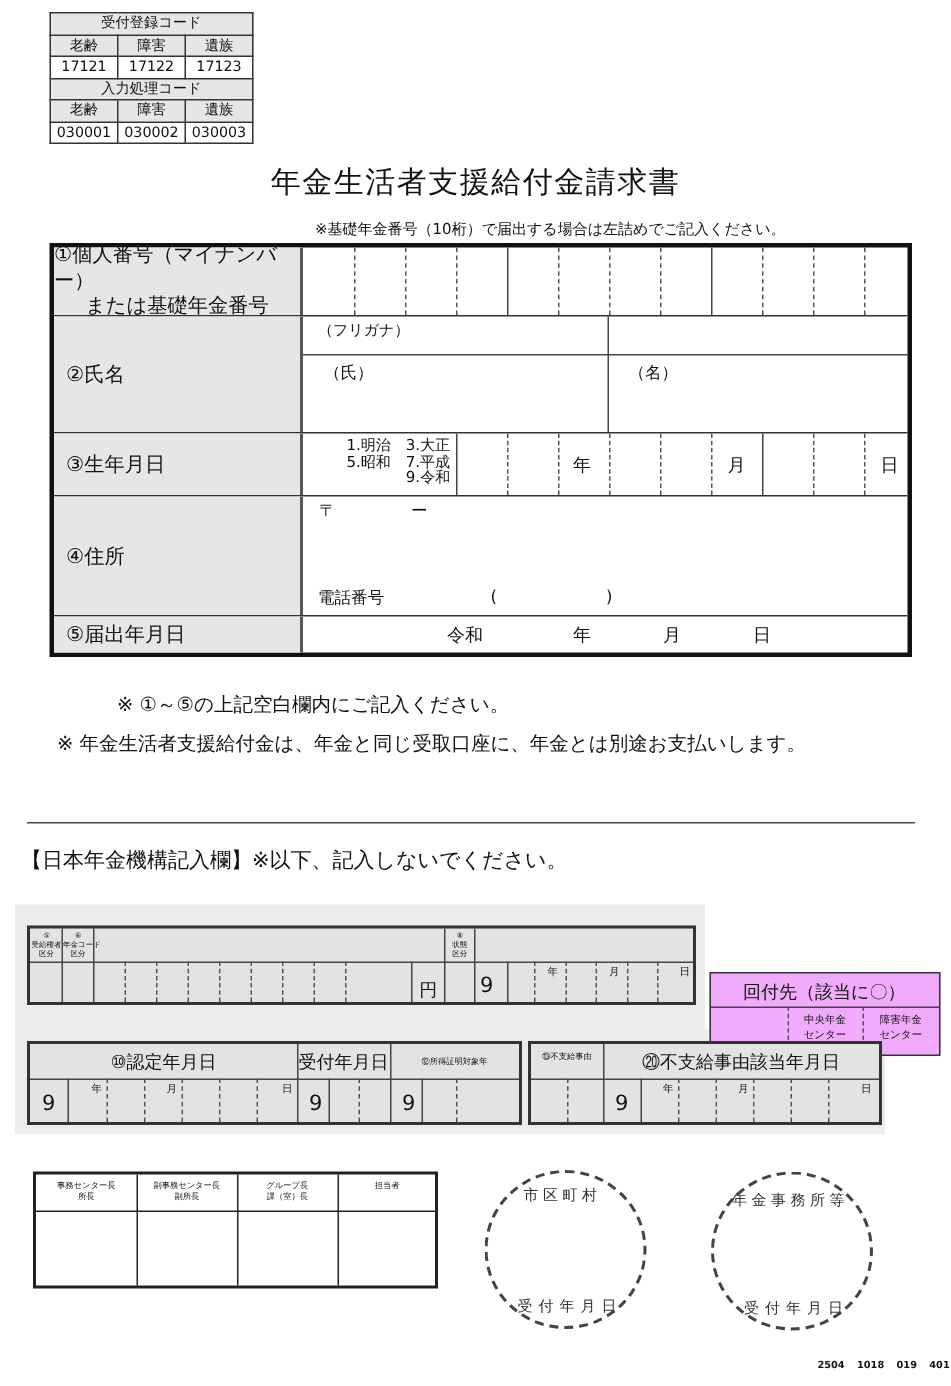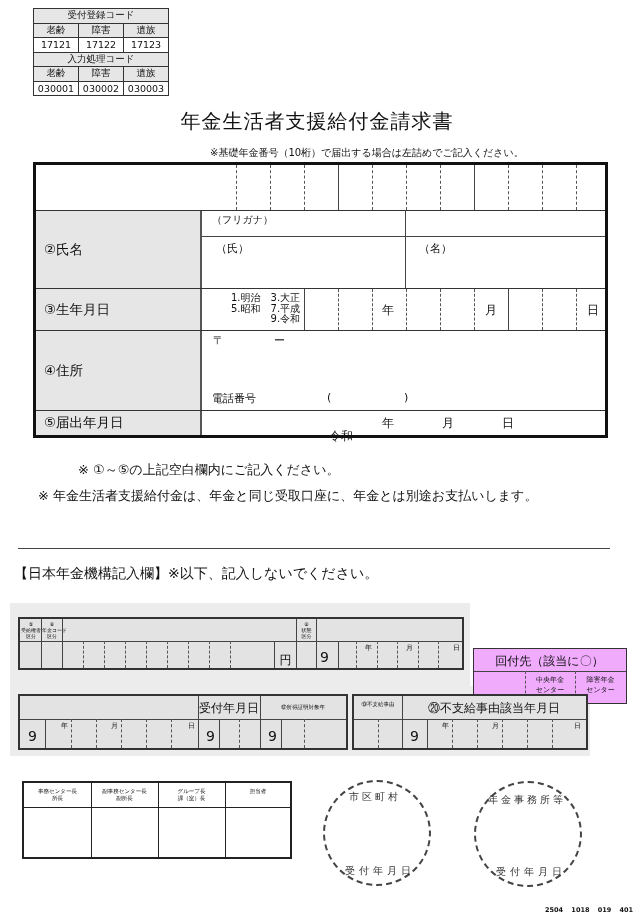--- a/index.html
+++ b/index.html
@@ -89,20 +89,24 @@
   </tr>
 </tbody>
   </table>
 
 <div class="abs title">年金生活者支援給付金請求書</div>
 <div class="abs subnote">※基礎年金番号（10桁）で届出する場合は左詰めでご記入ください。</div>
 
 <div class="abs form">
 
   <div class="row" style="top:0;height:46px;">
+    <div class="lab" style="flex-direction:column;align-items:center;justify-content:center;padding-left:0;line-height:17px;">
+      <span>①個人番号（マイナンバー）</span>
+      <span>または基礎年金番号</span>
+    </div>
     <div class="val">
       <div class="cell dash" style="left:34px"></div>
       <div class="cell dash" style="left:68px"></div>
       <div class="cell dash" style="left:102px"></div>
       <div class="cell solid" style="left:136px"></div>
       <div class="cell dash" style="left:170px"></div>
       <div class="cell dash" style="left:204px"></div>
       <div class="cell dash" style="left:238px"></div>
       <div class="cell solid" style="left:272px"></div>
       <div class="cell dash" style="left:306px"></div>
@@ -157,21 +161,21 @@
       <span class="abs sm" style="left:72px;top:2px;">ー</span>
       <span class="abs sm" style="left:10px;top:60px;">電話番号</span>
       <span class="abs sm" style="left:125px;top:60px;">(</span>
       <span class="abs sm" style="left:202px;top:60px;">)</span>
     </div>
   </div>
 
   <div class="row" style="top:246px;height:24px;">
     <div class="lab">⑤届出年月日</div>
     <div class="val md">
-      <span class="abs" style="left:96px;top:17px;margin-left:31px;">令和</span>
+      <span class="abs" style="left:96px;top:4px;">令和</span>
       <span class="abs" style="left:180px;top:4px;">年</span>
       <span class="abs" style="left:240px;top:4px;">月</span>
       <span class="abs" style="left:300px;top:4px;">日</span>
     </div>
   </div>
 </div>
 
 <div class="abs notes" style="top:461px;margin-left:40px;">※ ①～⑤の上記空白欄内にご記入ください。</div>
 <div class="abs notes" style="top:487px;">※ 年金生活者支援給付金は、年金と同じ受取口座に、年金とは別途お支払いします。</div>
 
@@ -226,20 +230,21 @@
   <div class="abs" style="left:0;top:26px;width:51px;text-align:right;font-size:7px;line-height:10px;white-space:pre;margin-top:40px;">事務
 センター</div>
   <div class="abs" style="left:51px;top:26px;width:50px;text-align:center;font-size:7px;line-height:10px;white-space:pre;">中央年金
 センター</div>
   <div class="abs" style="left:101px;top:26px;width:51px;text-align:center;font-size:7px;line-height:10px;white-space:pre;">障害年金
 センター</div>
 </div>
 
 <div class="otbl" style="left:18px;top:694px;width:330px;height:56px;">
   <div class="hline" style="top:23px;"></div>
+  <div class="txt md" style="left:0;top:4px;width:178px;">⑩認定年月日</div>
   <div class="txt nine" style="left:8px;top:32px;">9</div>
   <div class="vl" style="left:25px;top:23px"></div>
   <div class="vd" style="left:51px;top:23px;bottom:0"></div>
   <div class="txt unit" style="left:41px;top:25px;">年</div>
   <div class="vd" style="left:76px;top:23px;bottom:0"></div>
   <div class="vd" style="left:101px;top:23px;bottom:0"></div>
   <div class="txt unit" style="left:91px;top:25px;">月</div>
   <div class="vd" style="left:126px;top:23px;bottom:0"></div>
   <div class="vd" style="left:151px;top:23px;bottom:0"></div>
   <div class="txt unit" style="left:168px;top:25px;">日</div>

